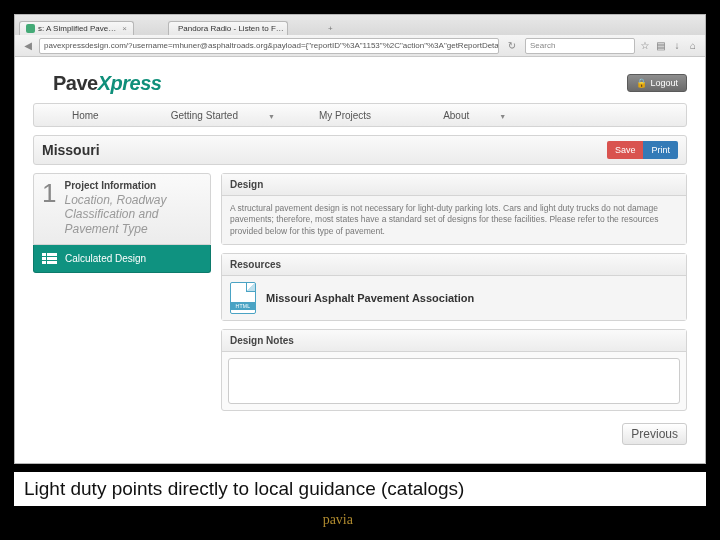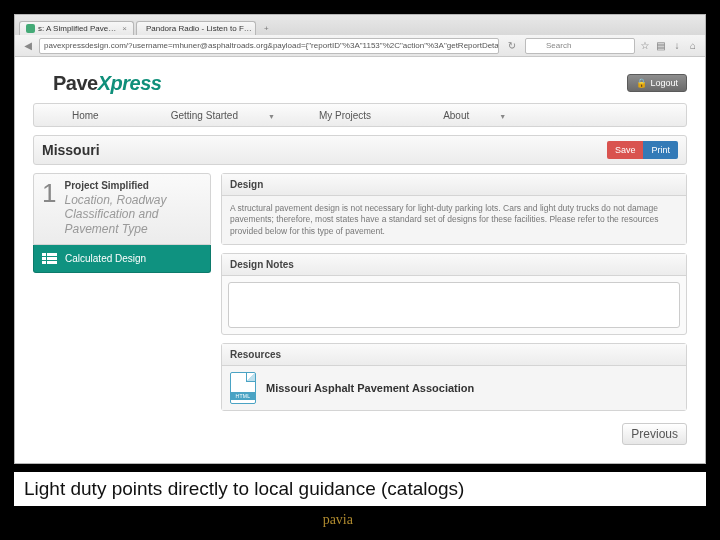--- a/index.html
+++ b/index.html
@@ -1,29 +1,29 @@
 <!DOCTYPE html>
 <html><head>
 <meta charset="utf-8">
 <style>
   * { box-sizing: border-box; margin: 0; padding: 0; }
   body { font-family: Arial, Helvetica, sans-serif; background: #000; width: 720px; height: 540px; overflow: hidden; }
   .slide { width: 720px; height: 540px; background: #000; padding: 14px 14px 4px 14px; position: relative; }
   .browser { background: #fff; border: 1px solid #b7b7b7; height: 450px; display: flex; flex-direction: column; box-shadow: 0 1px 2px rgba(0,0,0,.2); }
   
-  .tabrow { background: linear-gradient(#e8e8e8,#d9d9d9); height: 20px; display:flex; align-items:flex-end; padding: 0 4px; font-size:8px; color:#333; }
+  .tabrow { background: linear-gradient(#e8e8e8,#d9d9d9); height: 20px; display:flex; align-items:flex-end; padding: 0 4px; font-size:8px; color:#333;gap:32px; }
   .tab { background: linear-gradient(#f7f7f7,#e8e8e8); border:1px solid #b7b7b7; border-bottom:none; border-radius:3px 3px 0 0; padding:2px 6px; margin-right:2px; display:flex; align-items:center; gap:3px; max-width:120px; white-space:nowrap; overflow:hidden; }
   .tab .clx { margin-left:3px; color:#888; }
   .newtab { padding:2px 6px; color:#777; }
   
   .addrrow { background:linear-gradient(#f5f5f5,#e6e6e6); height:22px; display:flex; align-items:center; padding:0 6px; gap:4px; border-bottom:1px solid #c8c8c8; }
   .nav-ico { width:14px; height:14px; color:#888; font-size:10px; display:flex; align-items:center; justify-content:center; }
   .url { flex:1; background:#fff; border:1px solid #bcbcbc; border-radius:2px; height:16px; font-size:8px; color:#555; padding:0 4px; line-height:14px; white-space:nowrap; overflow:hidden; }
   .reload { width:18px; text-align:center;}
-  .search { width:110px; background:#fff; border:1px solid #bcbcbc; border-radius:2px; height:16px; font-size:8px; color:#888; padding:0 20px; line-height:14px; }
+  .search { width:110px; background:#fff; border:1px solid #bcbcbc; border-radius:2px; height:16px; font-size:8px; color:#888; padding:0 4px; line-height:14px; }
   .toolbar-ico { width:12px; color:#777; font-size:10px; text-align:center;}
   
   .page { flex:1; background:#fff; overflow:hidden; }
   .page-inner { padding: 8px 18px 0 18px; }
   .brandrow { display:flex; justify-content:space-between; align-items:center; height:36px;margin-left:20px; }
   .brand { font-size:20px; font-weight:400; letter-spacing:-0.5px; }
   .brand .pv { color:#333; font-weight:600; }
   .brand .xp { color:#0f8f7a; font-style:italic; font-weight:600; }
   .logout { background:linear-gradient(#8e8e8e,#6a6a6a); color:#fff; font-size:9px; padding:3px 8px; border-radius:3px; display:flex; align-items:center; gap:3px; border:1px solid #5a5a5a;}
   .menubar { background:linear-gradient(#fcfcfc,#ececec); border:1px solid #d4d4d4; border-radius:3px; height:24px; display:flex; align-items:center; padding:0 10px; gap:16px; font-size:10px; color:#555; margin-top:2px;}
@@ -121,21 +121,21 @@
             <button class="btn btn-save">Save</button>
             <button class="btn btn-print">Print</button>
           </div>
         </div>
 
         <div class="cols">
           <div class="leftcol">
             <div class="step">
               <div class="stepnum">1</div>
               <div class="steptxt">
-                <b>Project Simplified</b>
+                <b>Project Information</b>
                 <span>Location, Roadway Classification and Pavement Type</span>
               </div>
             </div>
             <div class="calc">
               <span class="calc-ico">
                   <i></i>
                   <i></i>
                   <i></i>
                   <i></i>
                   <i></i>
@@ -145,32 +145,32 @@
             </div>
           </div>
 
           <div class="rightcol">
             <div class="panel">
               <div class="panel-h">Design</div>
               <div class="panel-b">A structural pavement design is not necessary for light-duty parking lots. Cars and light duty trucks do not damage pavements; therefore, most states have a standard set of designs for these facilities. Please refer to the resources provided below for this type of pavement.</div>
             </div>
 
             <div class="panel">
-              <div class="panel-h">Design Notes</div>
-              <div class="notes-area"></div>
-            </div>
-
-            <div class="panel">
               <div class="panel-h">Resources</div>
               <div class="res-body">
                 <div class="file-ico">
                   <div class="file-lbl">HTML</div>
                 </div>
                 <div class="res-title">Missouri Asphalt Pavement Association</div>
               </div>
+            </div>
+
+            <div class="panel">
+              <div class="panel-h">Design Notes</div>
+              <div class="notes-area"></div>
             </div>
 
             <div class="prevrow">
               <button class="prevbtn">Previous</button>
             </div>
           </div>
         </div>
 
       </div>
     </div>

